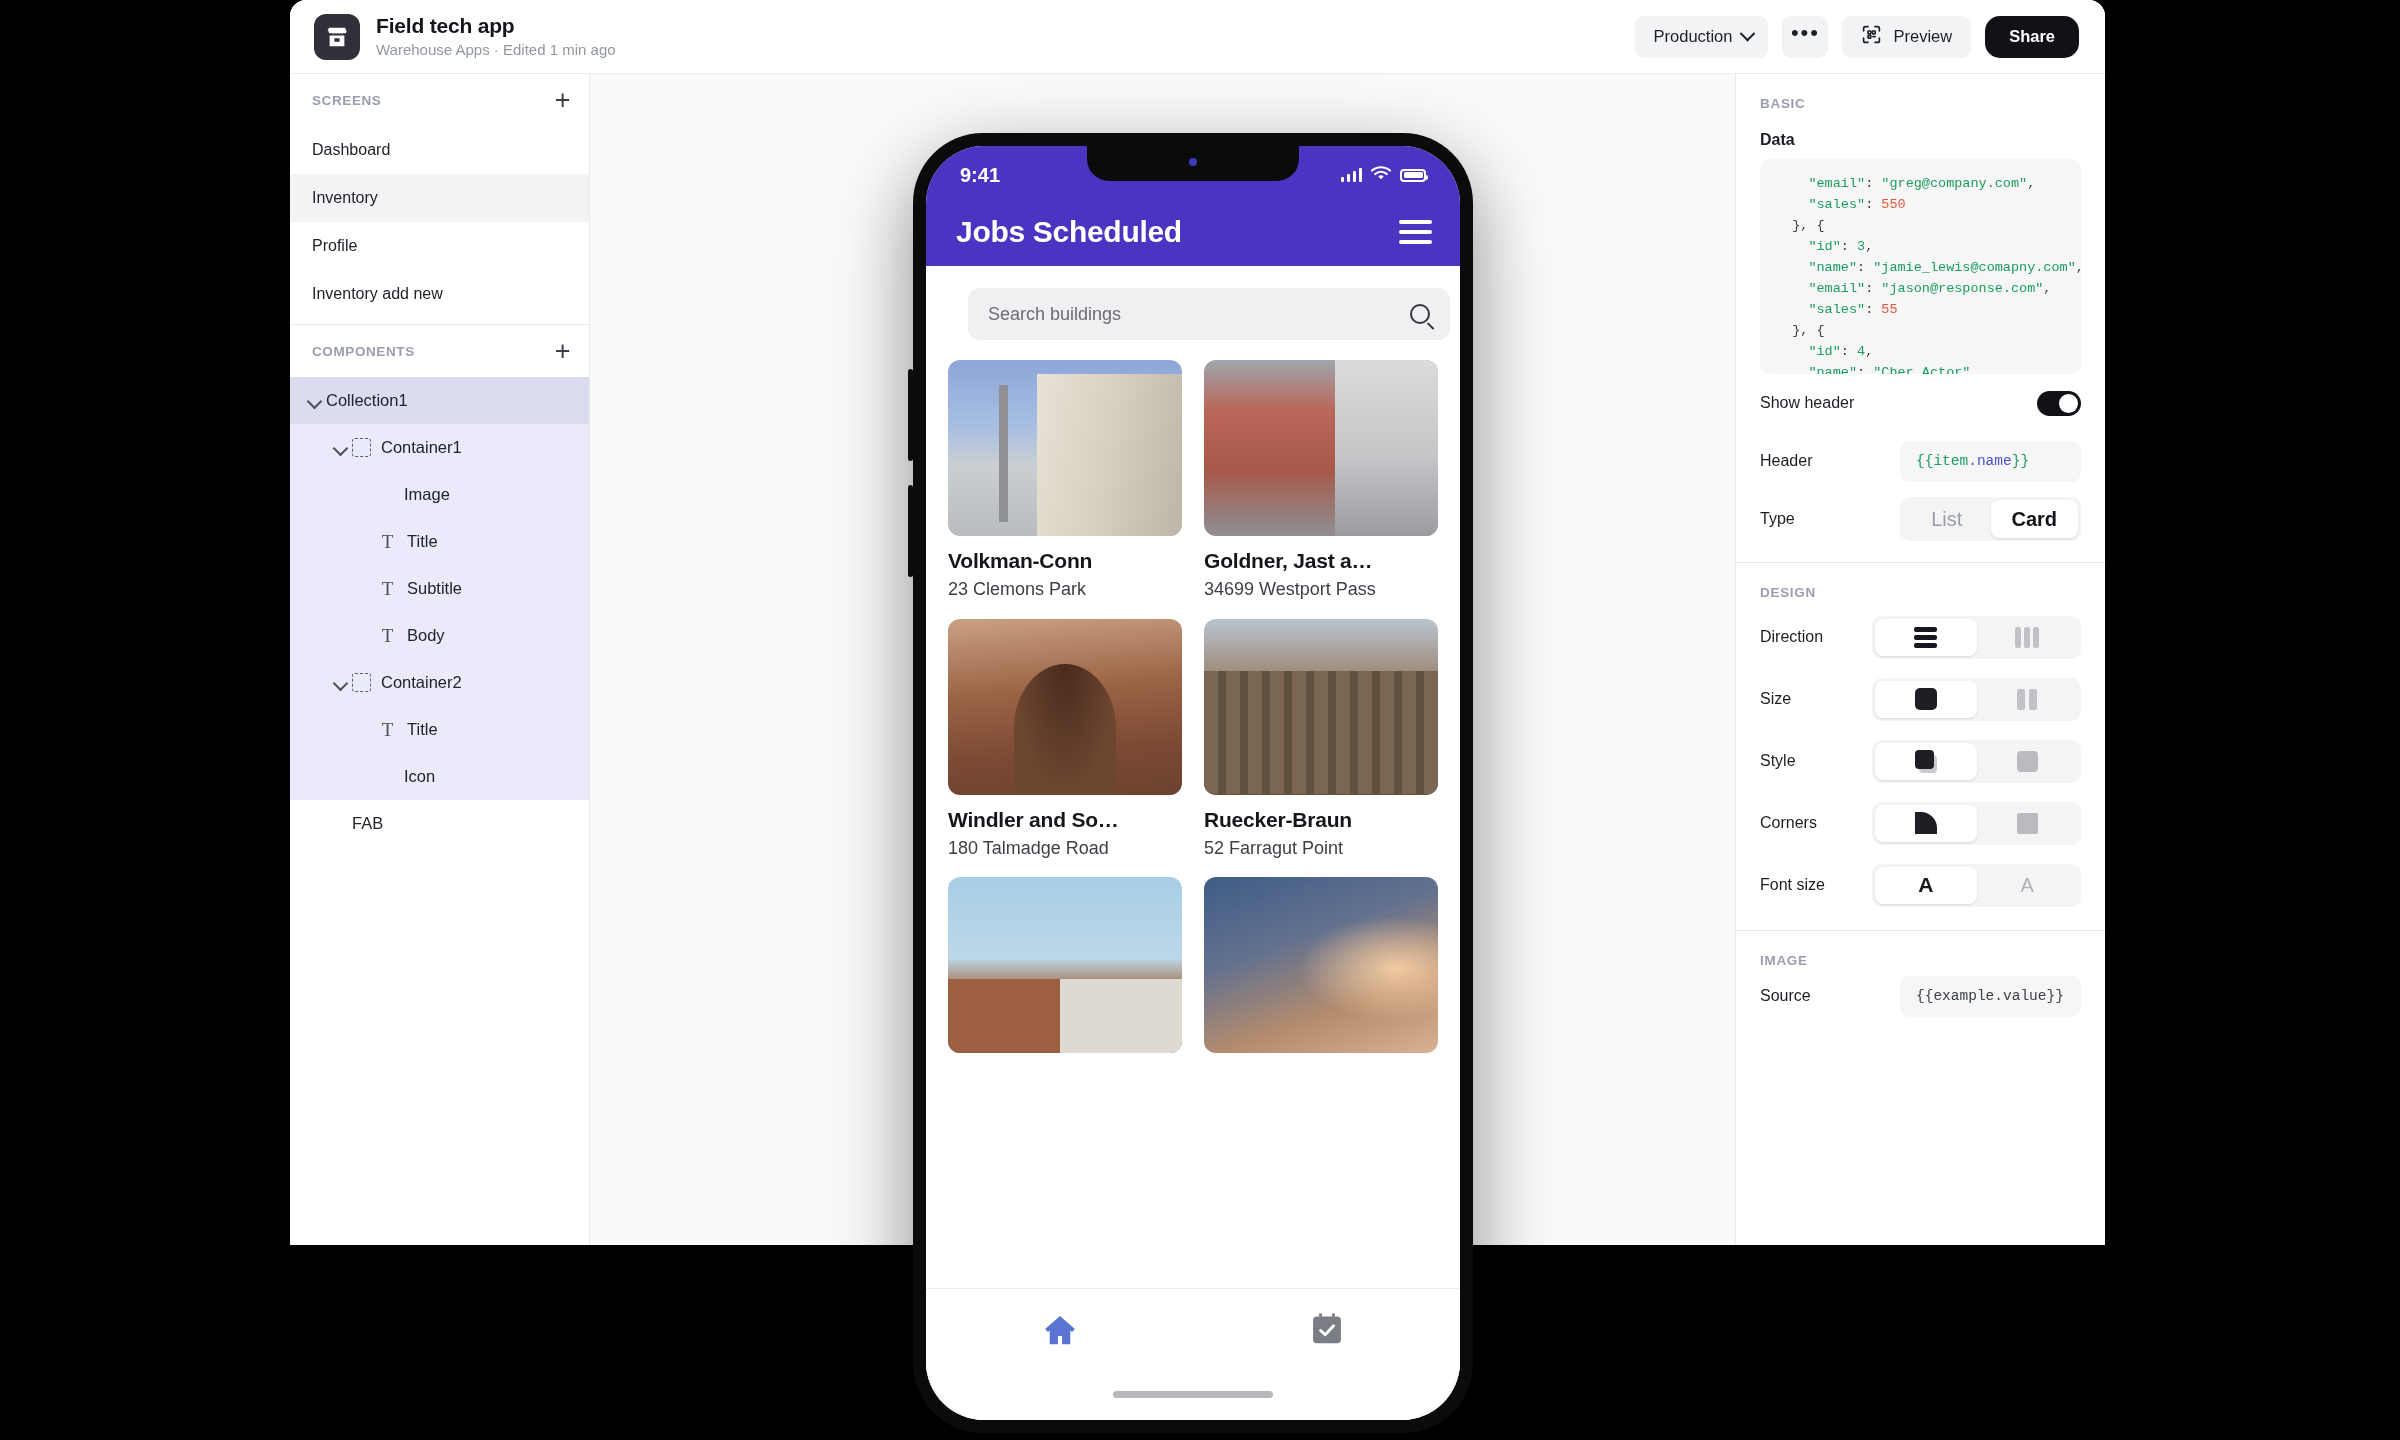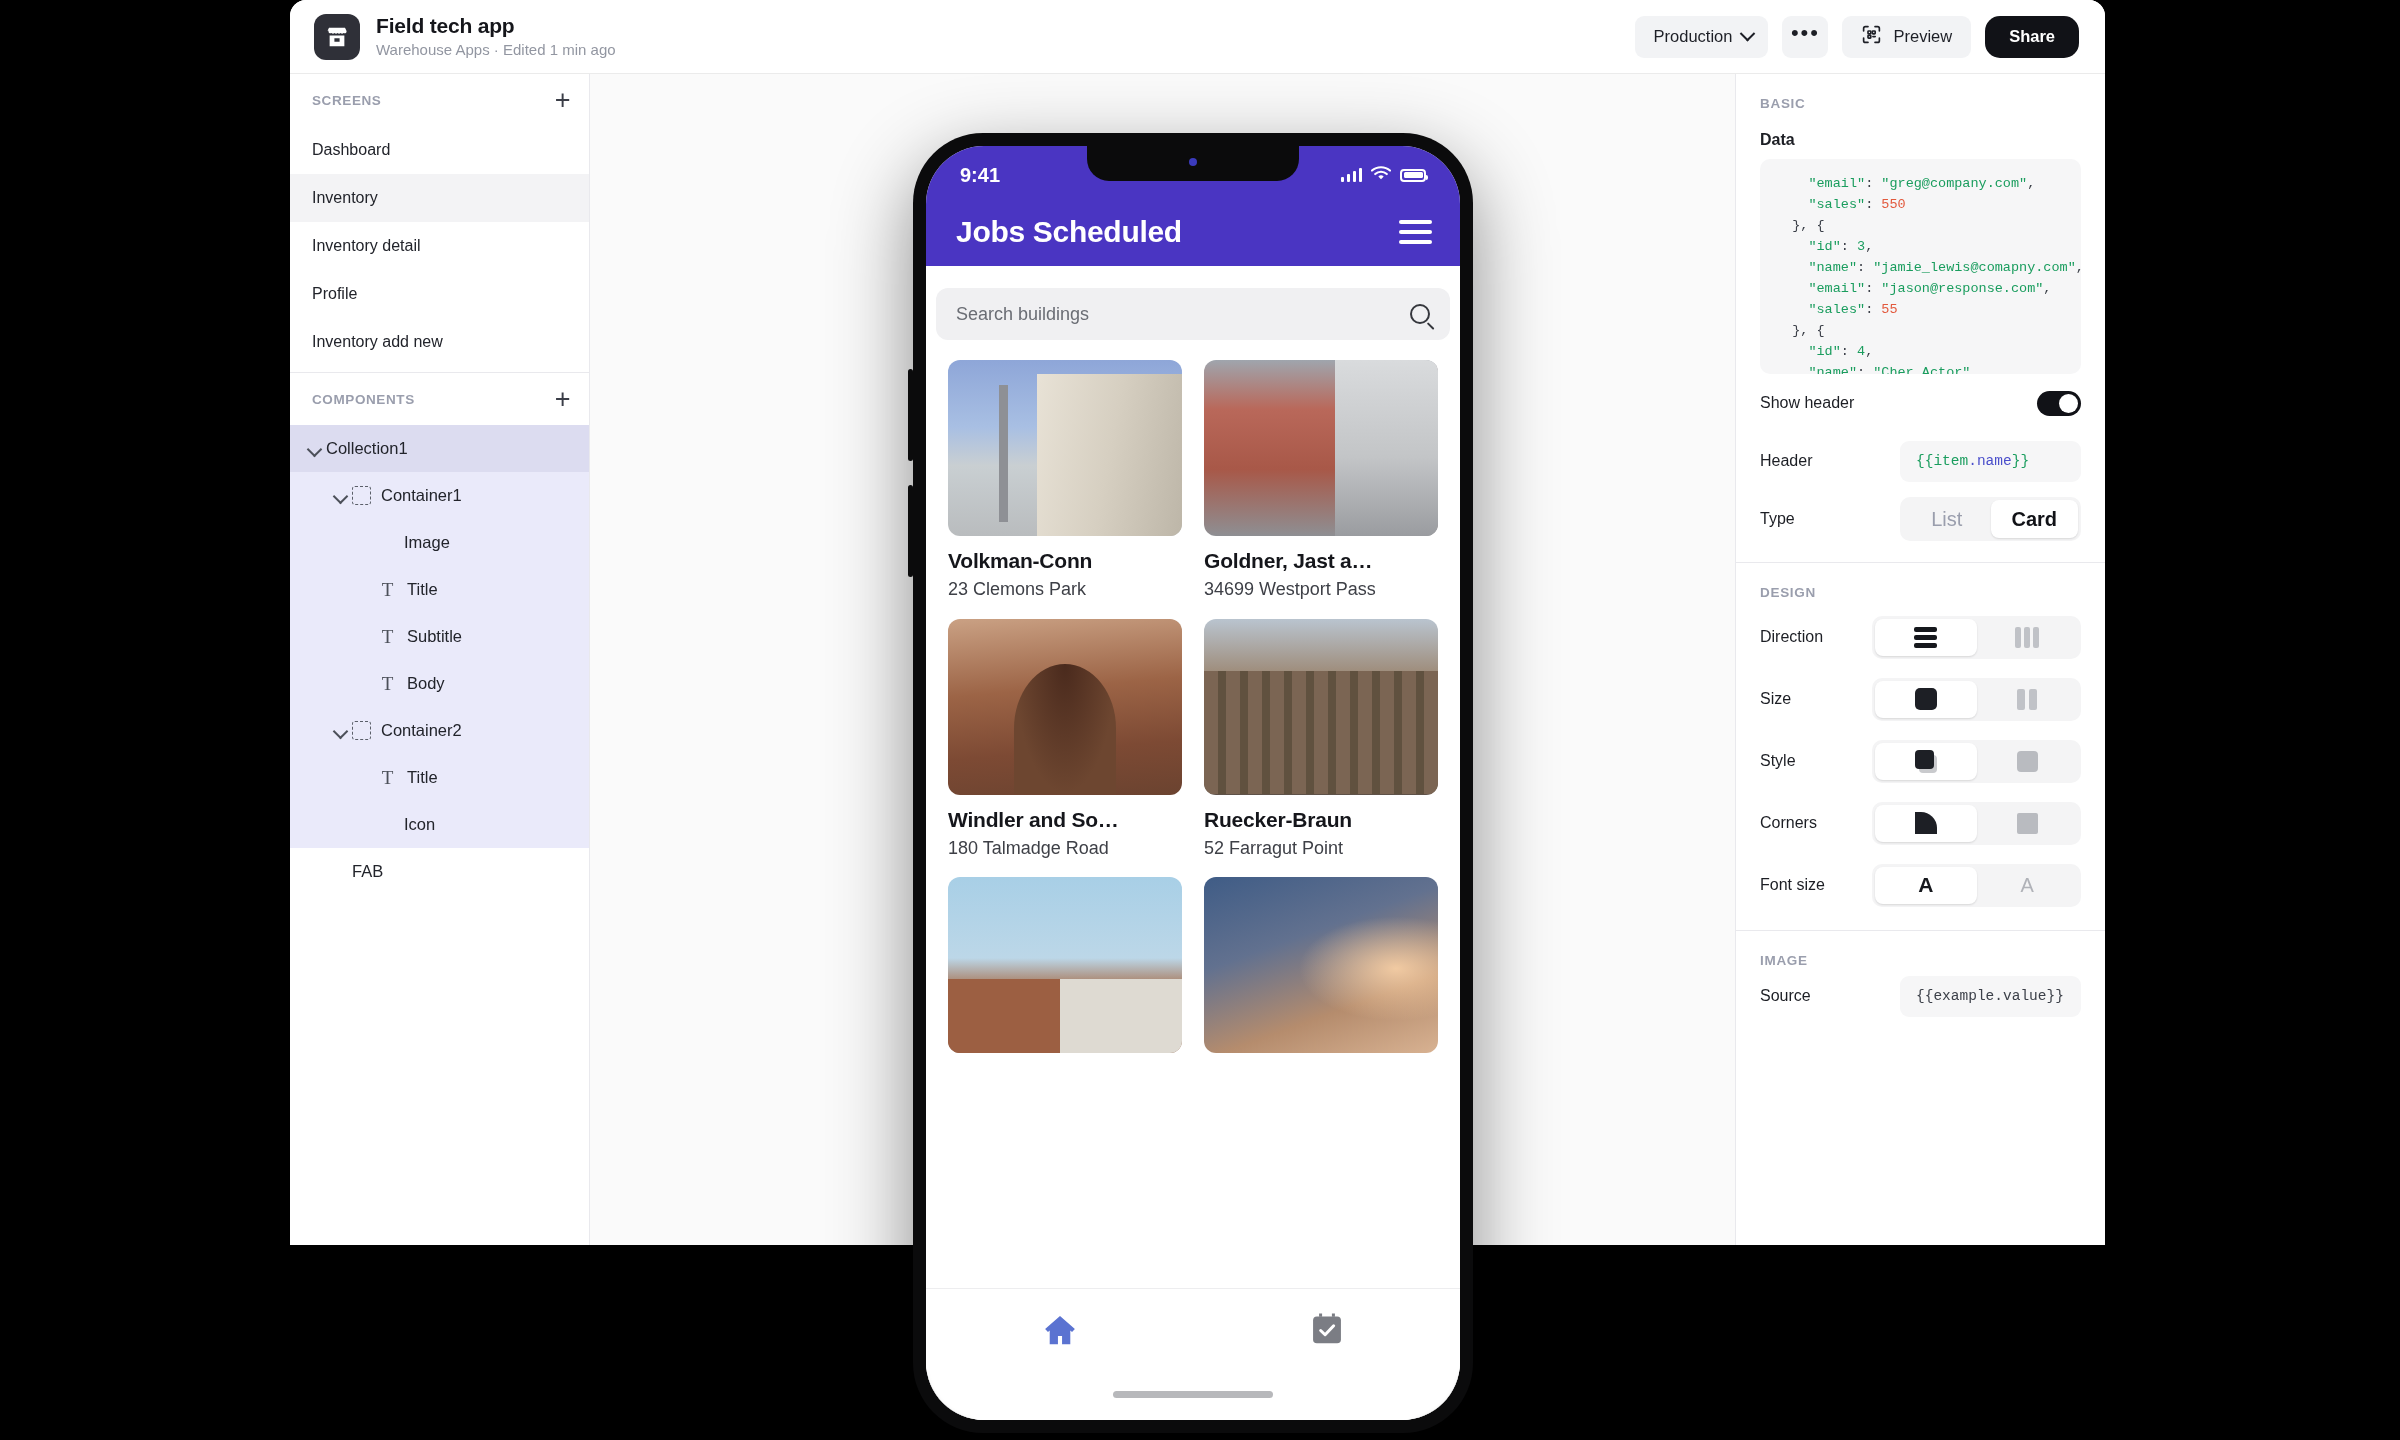--- a/index.html
+++ b/index.html
@@ -207,21 +207,21 @@
   .sig i:nth-child(3){height:11px;} .sig i:nth-child(4){height:14px;}
   .batt { width:26px;height:13px;border:2px solid #fff;border-radius:4px; position:relative;}
   .batt::after{content:"";position:absolute;left:1.5px;top:1.5px;right:1.5px;bottom:1.5px;background:#fff;border-radius:1.5px;}
   .batt::before{content:"";position:absolute;right:-4px;top:4px;width:2px;height:5px;background:#fff;border-radius:0 2px 2px 0;}
   .appbar-title-row { height: 68px; display:flex; align-items:center; padding: 0 28px 0 30px; }
   .appbar-title { color:#fff; font-size:30px; font-weight:700; letter-spacing:-0.3px;}
   .burger { margin-left:auto; display:flex; flex-direction:column; gap:6px; cursor:pointer;}
   .burger i { display:block; width:33px;height:4px;background:#fff;border-radius:2px;}
 
   .content { flex:1 1 auto; overflow:hidden; background:#fff; position:relative; }
-  .searchwrap { padding: 22px 10px 14px; }
+  .searchwrap { padding: 22px 10px 14px; margin-left: 32px; }
   .searchbar {
     height:52px; background:#f0f0f2; border-radius:12px;
     display:flex; align-items:center; padding: 0 20px;
   }
   .searchbar .ph { font-size:18px; color:#6a6d74; }
   .mag { margin-left:auto; width:20px;height:20px;border:2.4px solid #35373d;border-radius:50%; position:relative;}
   .mag::after{content:"";position:absolute;right:-7px;bottom:-5px;width:9px;height:2.4px;background:#35373d;border-radius:2px;transform:rotate(45deg);}
 
   .grid { display:grid; grid-template-columns: 1fr 1fr; gap: 18px 22px; padding: 6px 22px 0; }
   .card { display:flex; flex-direction:column; }
@@ -320,23 +320,20 @@
           <span class="plus">+</span>
         </div>
         <div id="screens-list">
             <div class="screen-item">
               <span>Dashboard</span>
             </div>
             <div class="screen-item active">
               <span>Inventory</span>
             </div>
             <div class="screen-item">
-              <span>Inventory detail</span>
-            </div>
-            <div class="screen-item">
               <span>Profile</span>
             </div>
             <div class="screen-item">
               <span>Inventory add new</span>
             </div>
           </div>
         <div class="divider"></div>
         <div class="sec-head">
           <span>COMPONENTS</span>
           <span class="plus">+</span>

